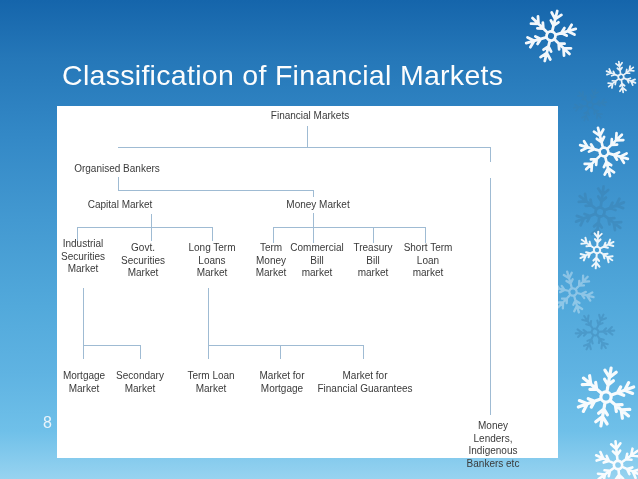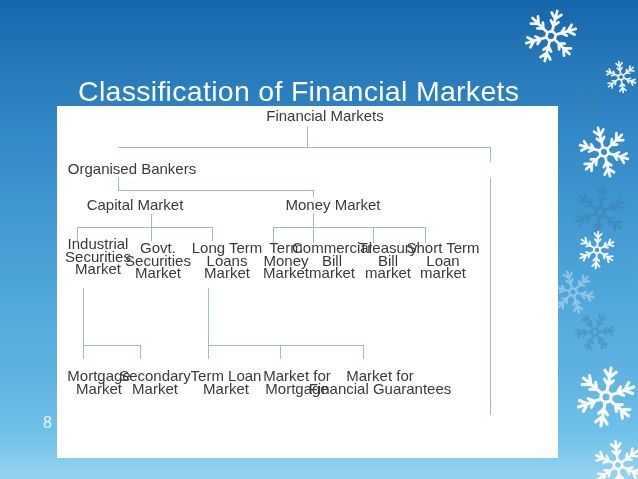--- a/index.html
+++ b/index.html
@@ -4,34 +4,34 @@
 <style>
   html,body{margin:0;padding:0;background:#333;}
   .stage{
     position:relative;width:638px;height:479px;overflow:hidden;
     font-family:"Liberation Sans",sans-serif;
     background:linear-gradient(180deg,#1565ab 0%,#2577b8 12%,#3388c6 28%,#4399d1 46%,#52a9db 64%,#5fb3e2 78%,#6fc0e9 90%,#97d3f0 100%);
   }
   .flake{position:absolute;z-index:1;pointer-events:none;}
   .title{
     position:absolute;left:62px;top:58px;z-index:3;
-    font-size:28.5px;line-height:34px;letter-spacing:.3px;color:#fdfdfd;font-weight:400;margin:16px;
+    font-size:28.5px;line-height:34px;letter-spacing:.3px;color:#fdfdfd;font-weight:400;margin:0;
   }
   .pageno{
     position:absolute;left:43px;top:414px;z-index:3;
     font-size:16px;color:#eaf4fb;
   }
   .panel{
     position:absolute;left:57px;top:106px;width:501px;height:352px;
     background:#ffffff;z-index:2;
   }
   .node{
     position:absolute;transform:translateX(-50%);
     white-space:pre-line;text-align:center;
-    font-size:15px;line-height:12.5px;color:#3a3a3a;z-index:2;margin-left:15px;
+    font-size:10px;line-height:12.5px;color:#3a3a3a;z-index:2;
   }
   .hl,.vl{position:absolute;background:#9fbbd3;z-index:1;}
   .hl{height:1px;}
   .vl{width:1px;}
 </style>
 </head>
 <body>
 
 <div class="stage">
 
@@ -140,15 +140,17 @@
     <div class="node" style="left:27px;top:264px">Mortgage
 Market</div>
     <div class="node" style="left:83px;top:264px">Secondary
 Market</div>
     <div class="node" style="left:154px;top:264px">Term Loan
 Market</div>
     <div class="node" style="left:225px;top:264px">Market for
 Mortgage</div>
     <div class="node" style="left:308px;top:264px">Market for
 Financial Guarantees</div>
+    <div class="node" style="left:436px;top:314px">Money Lenders,
+Indigenous Bankers etc</div>
   </div>
 
 </div>
 
 </body></html>

